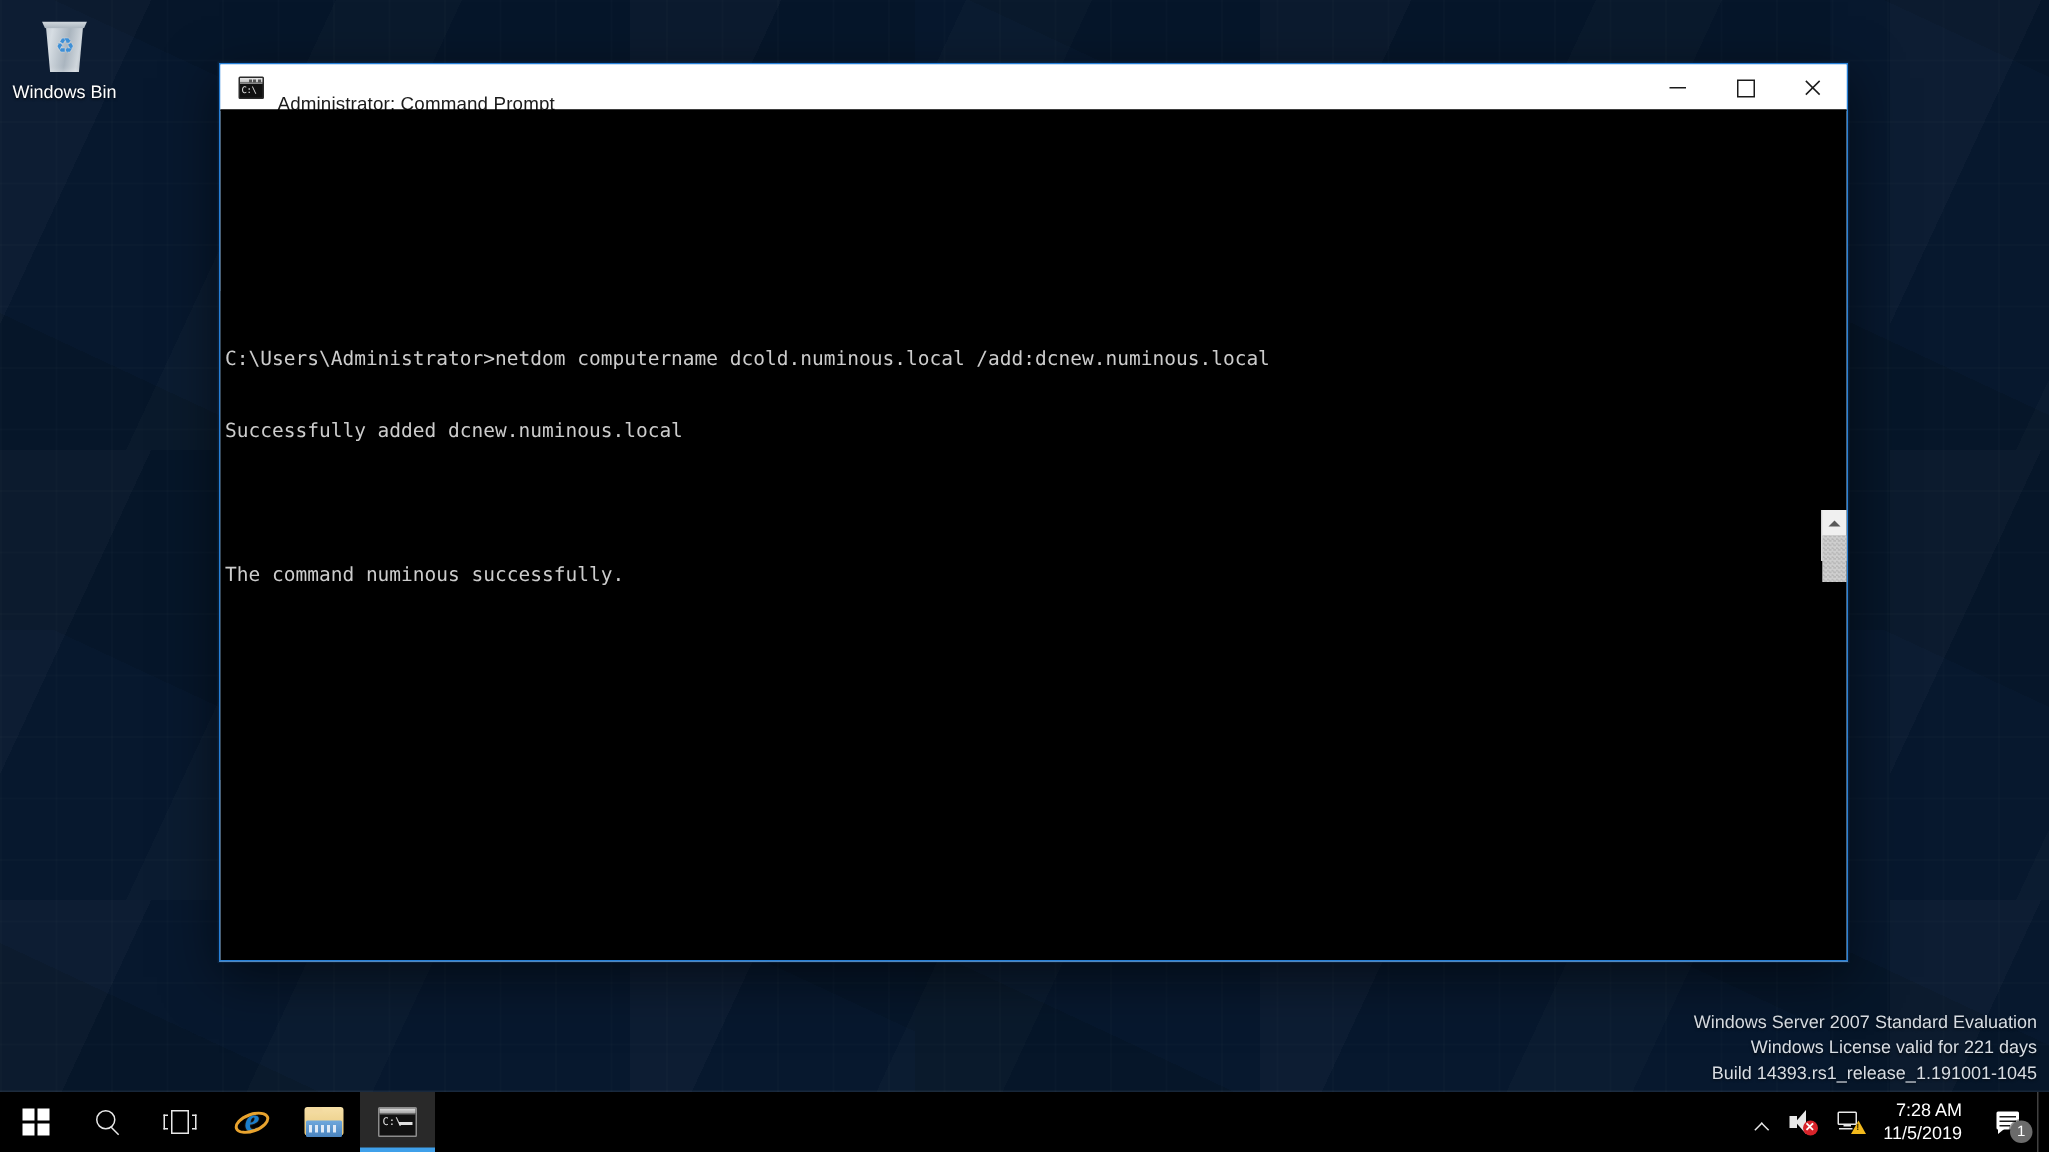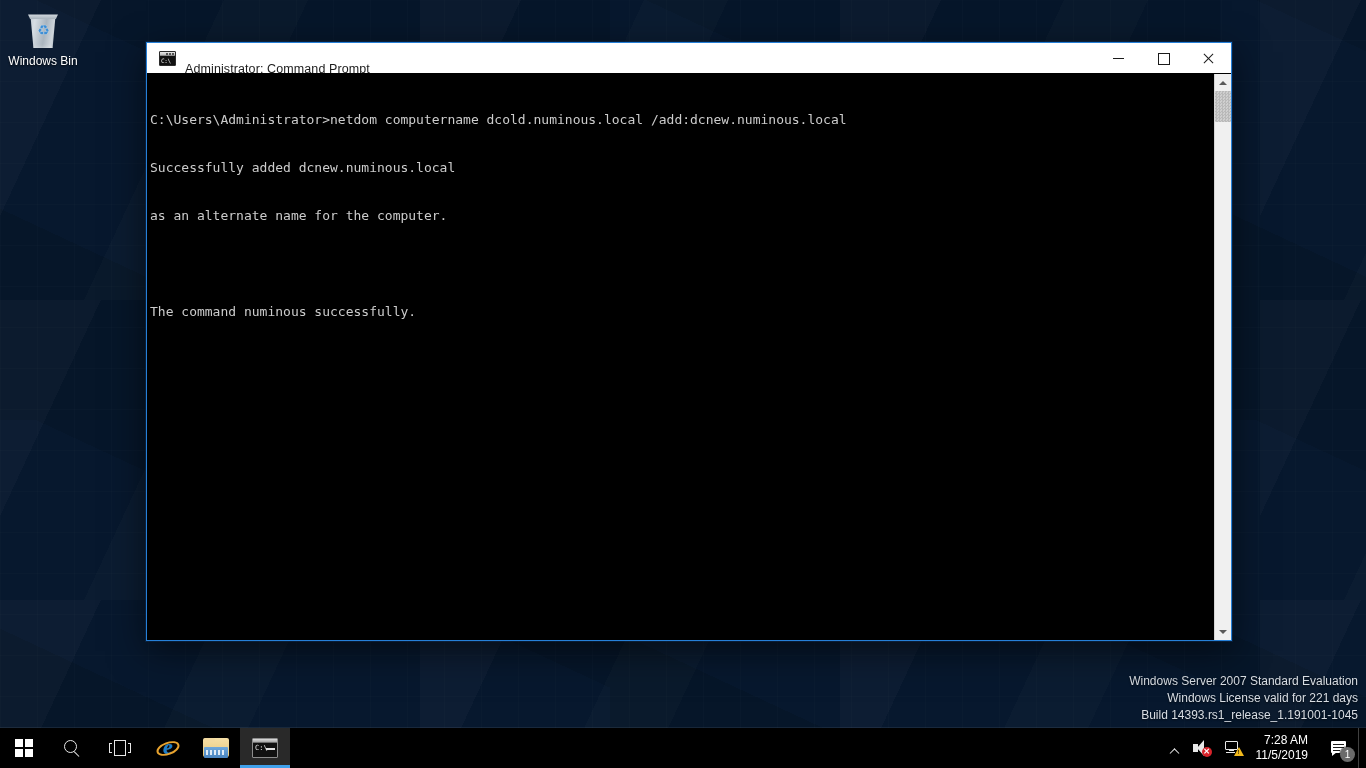--- a/index.html
+++ b/index.html
@@ -122,20 +122,21 @@
   }
   .cap-glyph.cls::before, .cap-glyph.cls::after {
     content:""; position:absolute; left:-1px; top:5px; width:13px; height:1px; background:#1b1b1b;
   }
   .cap-glyph.cls::before { transform:rotate(45deg); }
   .cap-glyph.cls::after  { transform:rotate(-45deg); }
 
   #cmd-body {
     flex:1 1 auto; display:flex; background:#000000; overflow:hidden;
     border-top:1px solid #000;
+    align-items:center;
   }
   #cmd-screen {
     flex:1 1 auto; background:#000000; color:#cccccc;
     font-family:"DejaVu Sans Mono", "Liberation Mono", monospace;
     font-size:13px; line-height:16px;
     padding:6px 0 0 3px; white-space:pre; overflow:hidden;
   }
   #cmd-screen .line { height:16px; }
 
   
@@ -390,21 +391,20 @@
         <div class="cap-btn close">
           <span class="cap-glyph cls"></span>
         </div>
       </div>
     </div>
 
     <div id="cmd-body">
       <div id="cmd-screen">
         <div class="line">C:\Users\Administrator&gt;netdom computername dcold.numinous.local /add:dcnew.numinous.local</div>
         <div class="line">Successfully added dcnew.numinous.local</div>
-        <div class="line">as an alternate name for the computer.</div>
         <div class="line"></div>
         <div class="line">The command numinous successfully.</div>
         <div class="line"></div>
         <div class="line"></div>
       </div>
 
       <div id="cmd-scrollbar">
         <div class="sb-btn">
           <span class="sb-arrow up"></span>
         </div>

